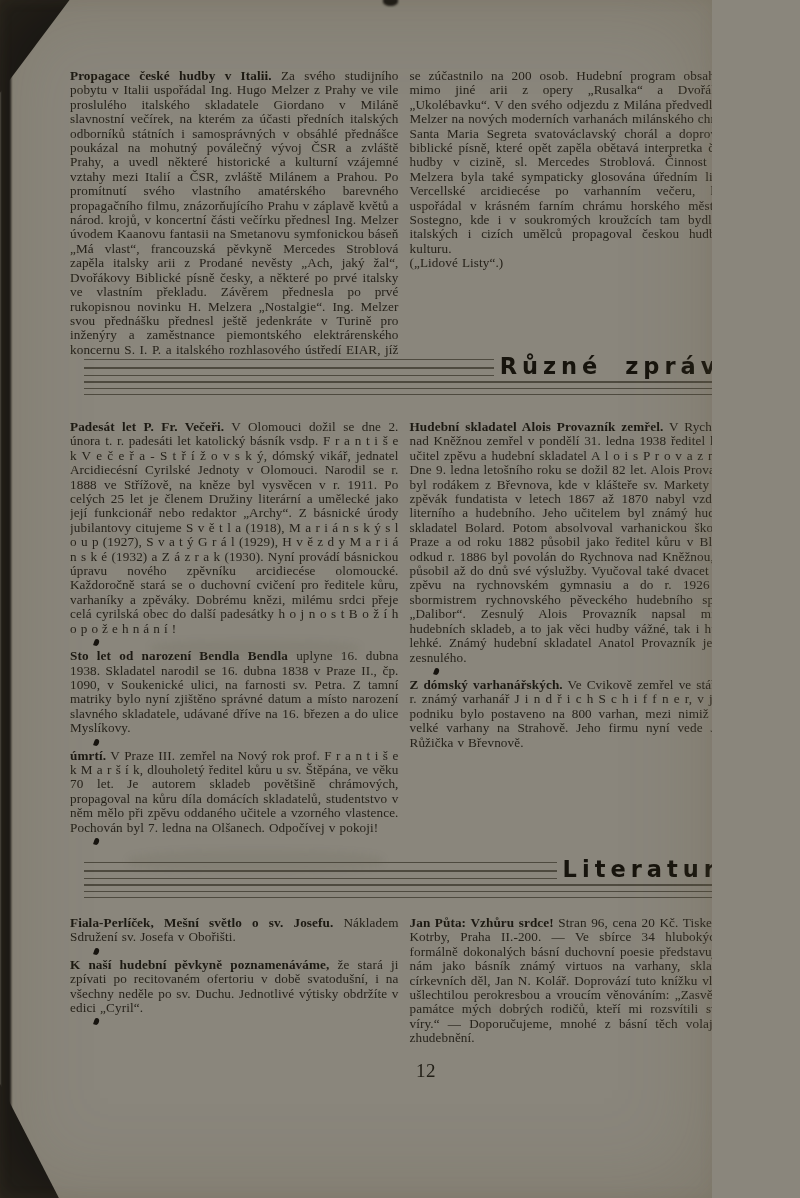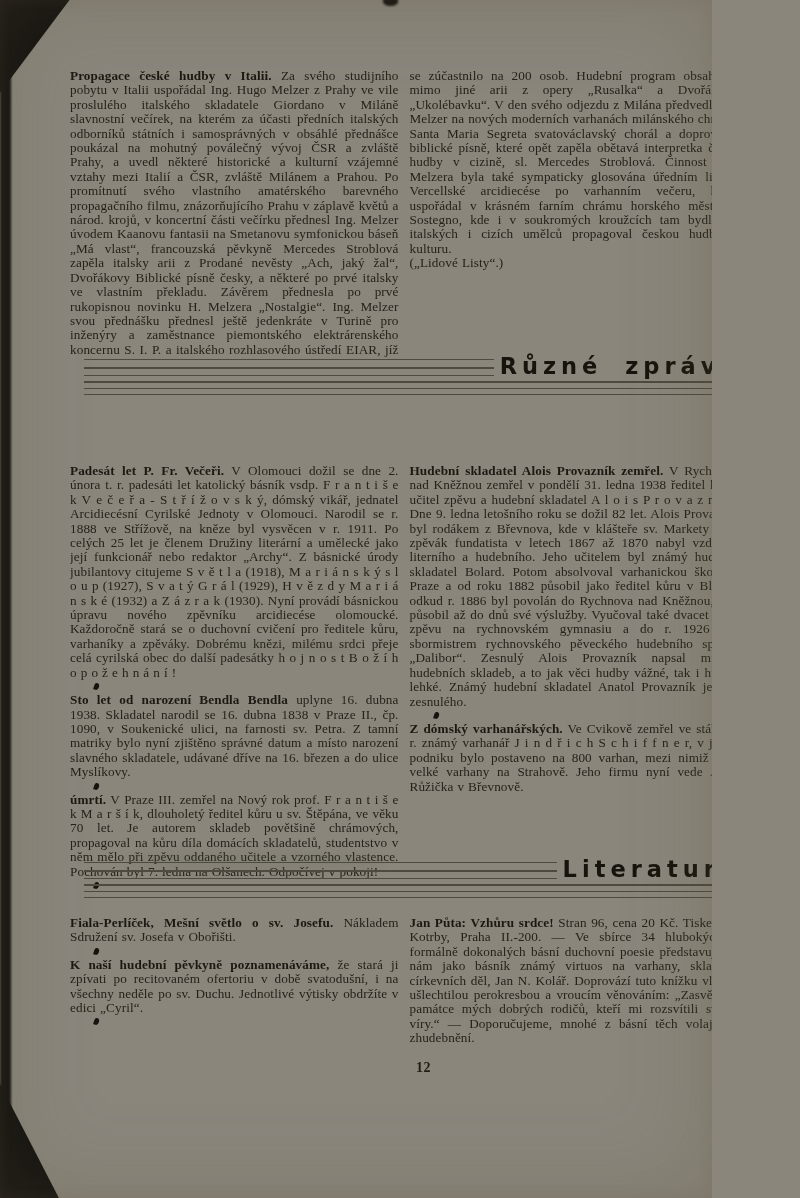--- a/index.html
+++ b/index.html
@@ -14,21 +14,21 @@
     box-shadow:inset 0 0 90px rgba(96,86,62,.28), inset 0 0 14px rgba(96,86,62,.14);
   }
   
   .sec{
     position:absolute;left:70px;width:668px;
     column-count:2;column-gap:11px;column-fill:auto;overflow:hidden;
     font-size:13.2px;line-height:14.4px;text-align:justify;
     letter-spacing:.1px;word-spacing:.6px;
   }
   .sec-top{top:69px;height:292px;}
-  .sec-rz{top:420px;height:426px;margin-top:44px;}
+  .sec-rz{top:420px;height:426px;}
   .sec-lit{top:916px;height:138px;}
   .para{margin:0;}
   .lead{font-weight:bold;color:#1c1912;}
   b:empty{display:none;}
   .ta-right{text-align:left;}
   .bullet{
     width:5px;height:7px;background:#17140f;
     border-radius:55% 60% 60% 12%;transform:rotate(18deg);
     margin:3px 0 3px 24px;
   }
@@ -41,21 +41,21 @@
   .stub-lines i,.full-lines i{display:block;height:0;border-top:1px solid #4e4a3f;}
   .stub-lines i:nth-child(2){border-top-width:2px;}
   .full-lines{display:flex;flex-direction:column;justify-content:space-between;height:14px;margin-top:3px;}
   .full-lines i:first-child{border-top-width:2px;}
   .divider-title{
     margin:0;font-family:"DejaVu Sans","Liberation Sans",sans-serif;
     font-weight:bold;font-size:22.5px;line-height:23px;
     letter-spacing:5px;word-spacing:10px;white-space:nowrap;color:#17140d;
   }
   
-  .page-number{position:absolute;left:416px;top:1060px;font-size:14px;font-weight:bold;letter-spacing:.5px;color:#201d15;z-index:2;}
+  .page-number{position:absolute;left:416px;top:1060px;font-size:19px;font-weight:normal;letter-spacing:.5px;color:#201d15;z-index:2;}
   
   .artifact{position:absolute;background:#141210;z-index:8;pointer-events:none;}
   .edge-left{left:0;top:0;width:11px;height:1198px;filter:blur(1.3px);}
   .corner-tl{left:-4px;top:-6px;width:78px;height:104px;clip-path:polygon(0 0,100% 0,0 100%);filter:blur(2.5px);}
   .corner-bl{left:-4px;bottom:-6px;width:66px;height:128px;clip-path:polygon(0 0,100% 100%,0 100%);filter:blur(2.5px);}
   .mark-top{left:383px;top:-2px;width:15px;height:8px;border-radius:0 0 50% 50%;filter:blur(1px);}
   .smudge{position:absolute;background:rgba(92,86,68,.10);filter:blur(3px);border-radius:40%;z-index:1;pointer-events:none;}
   .smudge-1{left:150px;top:640px;width:210px;height:16px;}
   .smudge-2{left:128px;top:850px;width:255px;height:22px;}
   .smudge-3{left:430px;top:1004px;width:180px;height:13px;opacity:.6;}

